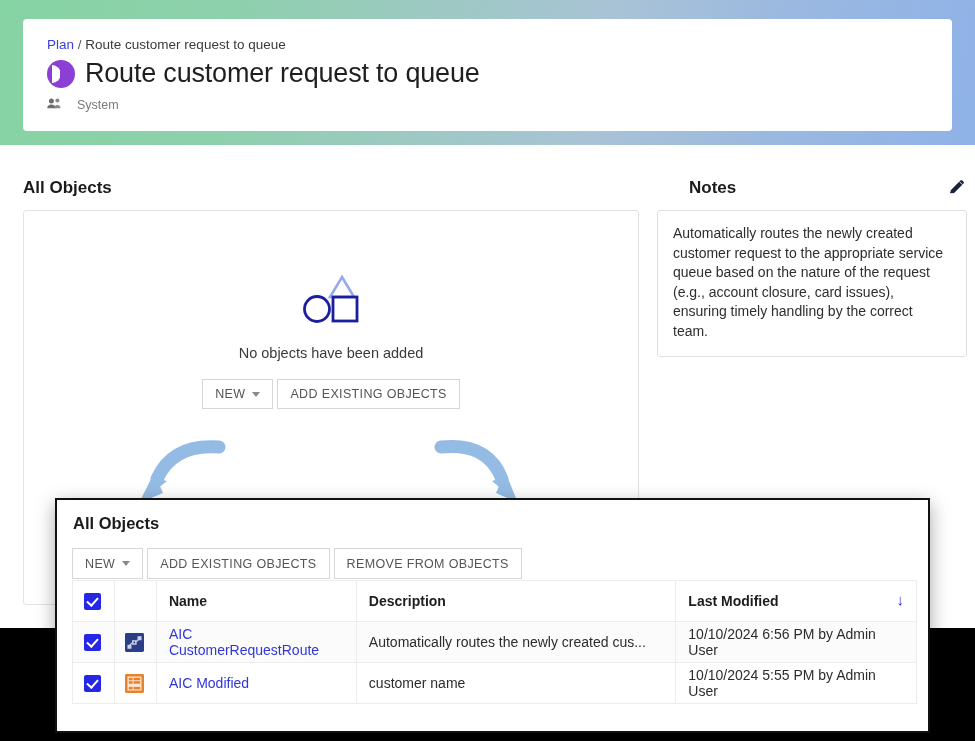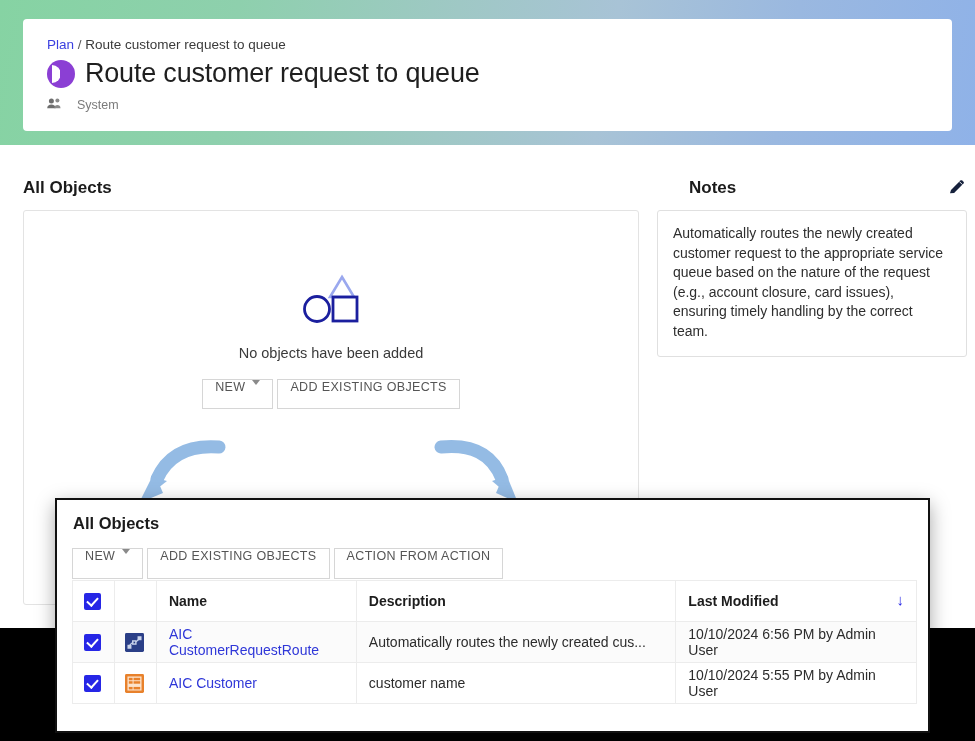--- a/index.html
+++ b/index.html
@@ -156,20 +156,21 @@
   }
   .btn {
     height: 30px;
     padding: 0 12px;
     background: #ffffff;
     border: 1px solid #d6d6d6;
     color: #555555;
     font-size: 12.5px;
     letter-spacing: 0.35px;
     display: inline-flex;
+    align-items: center;
     gap: 7px;
     cursor: pointer;
     font-family: "Liberation Sans", sans-serif;
     white-space: nowrap;
   }
   .btn + .btn { margin-left: 4px; }
   .caret {
     width: 0; height: 0;
     border-left: 4px solid transparent;
     border-right: 4px solid transparent;
@@ -395,21 +396,21 @@
   <div class="popup">
 
     <div class="popup-title">All Objects</div>
 
     <div class="popup-toolbar">
       <button class="btn">
         <span>NEW</span>
         <span class="caret"></span>
       </button>
       <button class="btn">ADD EXISTING OBJECTS</button>
-      <button class="btn">ACTION FROM ACTION</button>
+      <button class="btn">REMOVE FROM OBJECTS</button>
     </div>
 
     <table class="obj-table">
       <thead>
         <tr>
           <th class="col-check">
             <span class="chk"></span>
           </th>
           <th class="col-icon"></th>
           <th class="col-name">Name</th>
@@ -459,21 +460,21 @@
                 <rect x="4" y="4" width="4" height="2.6" fill="#e8812b"></rect>
                 <rect x="9" y="4" width="7" height="2.6" fill="#e8812b"></rect>
                 <rect x="4" y="7.6" width="4" height="2.6" fill="#e8812b"></rect>
                 <rect x="9" y="7.6" width="7" height="2.6" fill="#e8812b"></rect>
                 <rect x="4" y="13.6" width="4" height="2.6" fill="#e8812b"></rect>
                 <rect x="9" y="13.6" width="7" height="2.6" fill="#e8812b"></rect>
               </svg>
             </span>
           </td>
           <td class="col-name">
-            <a class="link-cell">AIC Customer</a>
+            <a class="link-cell">AIC Modified</a>
           </td>
           <td class="col-desc">customer name</td>
           <td class="col-mod">10/10/2024 5:55 PM by Admin User</td>
         </tr>
       </tbody>
     </table>
   </div>
 
 </div>
 

